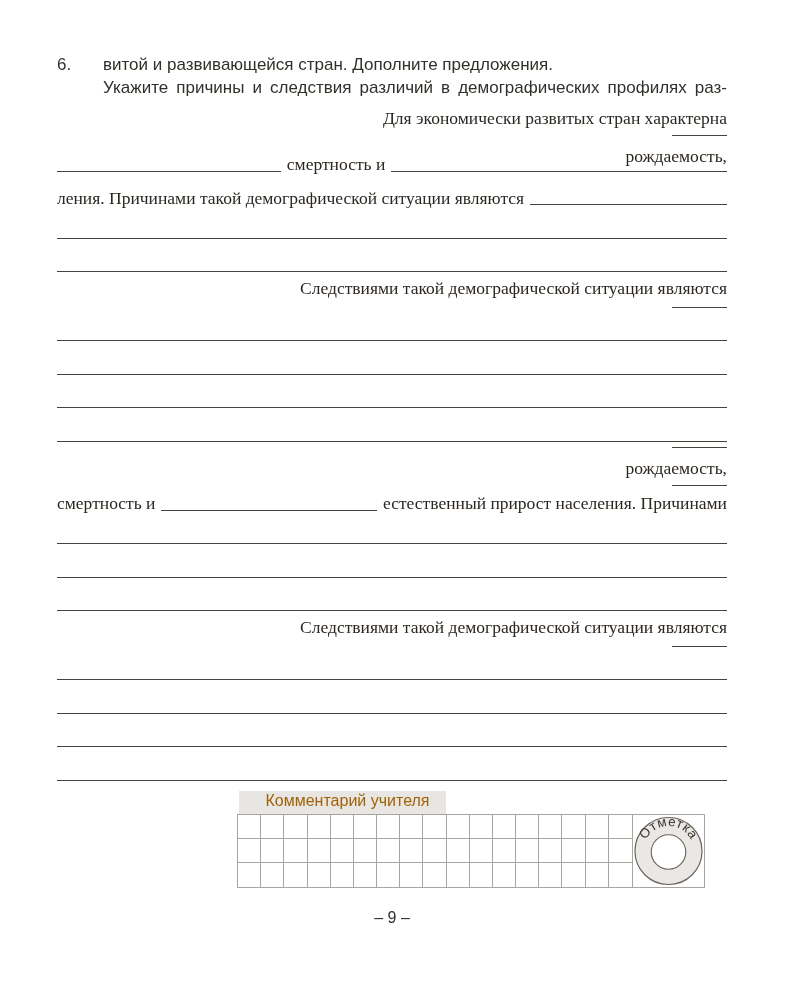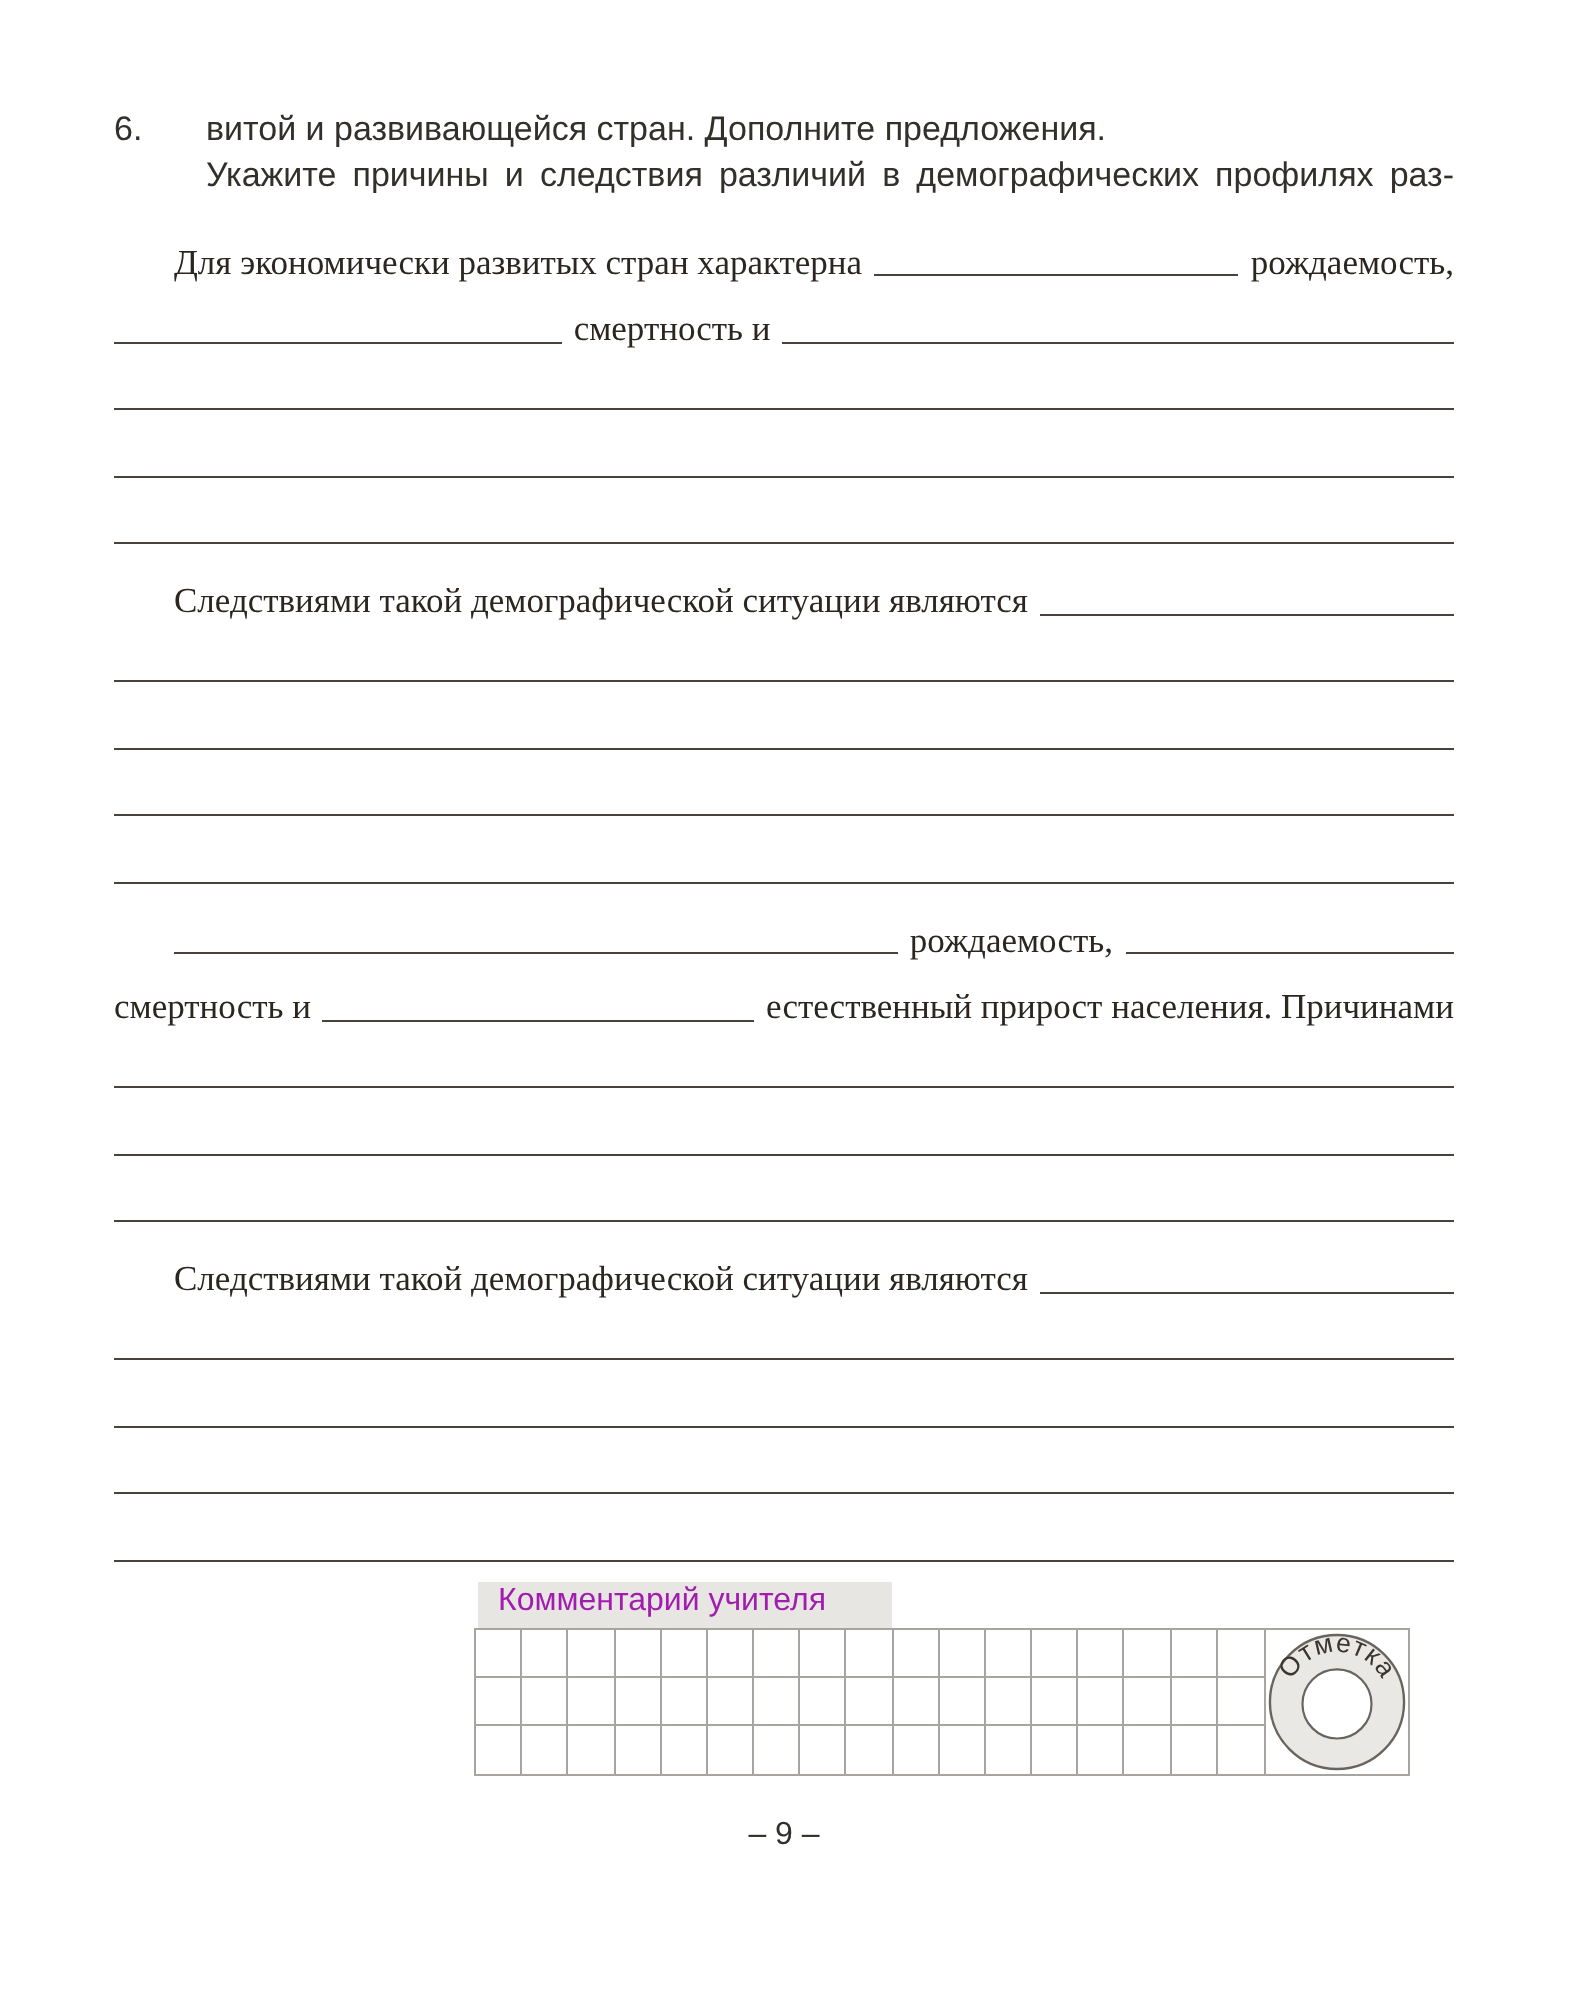--- a/index.html
+++ b/index.html
@@ -38,41 +38,42 @@
 
   
   .fill-section + .fill-section { margin-top: 2px; }
   .fill-line {
     display: flex;
     align-items: flex-end;
     height: 33.5px;
     gap: 6px;
     font-size: 17.5px;
   }
-  .fill-line.indent { padding-left: 30px; }
+  .fill-line.indent { padding-left: 30px; flex-direction: column; }
   .seg-text { white-space: nowrap; line-height: 21px; }
   .seg-blank {
     flex-grow: 1;
     flex-basis: 0;
     min-width: 55px;
     height: 6px;
     margin-bottom: 3.5px;
     border-bottom: 1.8px solid var(--rule);
   }
 
   
   .comment-box { margin-left: 180px; margin-top: 7px; width: 468px; }
   .comment-label {
     width: 207px; height: 23px;
     margin-left: 2px;
     background: var(--band-bg);
     font-family: "Liberation Sans", sans-serif;
     font-size: 16px;
-    color: #a21caf;
+    color: #a16207;
     padding: 1px 0 0 10px;
+    text-align: center;
   }
   .comment-grid-wrap {
     display: flex;
     border: 1px solid var(--grid-line);
     height: 74px;
     background: #ffffff;
   }
   .cells-grid {
     flex: 1;
     display: grid;
@@ -123,20 +124,21 @@
           <span class="seg-text">Для экономически развитых стран характерна</span>
           <span class="seg-blank" style="flex-grow: 1;"></span>
           <span class="seg-text">рождаемость,</span>
         </div>
         <div class="fill-line">
           <span class="seg-blank" style="flex-grow: 1;"></span>
           <span class="seg-text">смертность и</span>
           <span class="seg-blank" style="flex-grow: 1.5;"></span>
         </div>
         <div class="fill-line">
+          <span class="seg-text">ления. Причинами такой демографической ситуации являются</span>
           <span class="seg-blank" style="flex-grow: 1;"></span>
         </div>
         <div class="fill-line">
           <span class="seg-blank" style="flex-grow: 1;"></span>
         </div>
         <div class="fill-line">
           <span class="seg-blank" style="flex-grow: 1;"></span>
         </div>
       </div>
       <div class="fill-section">

